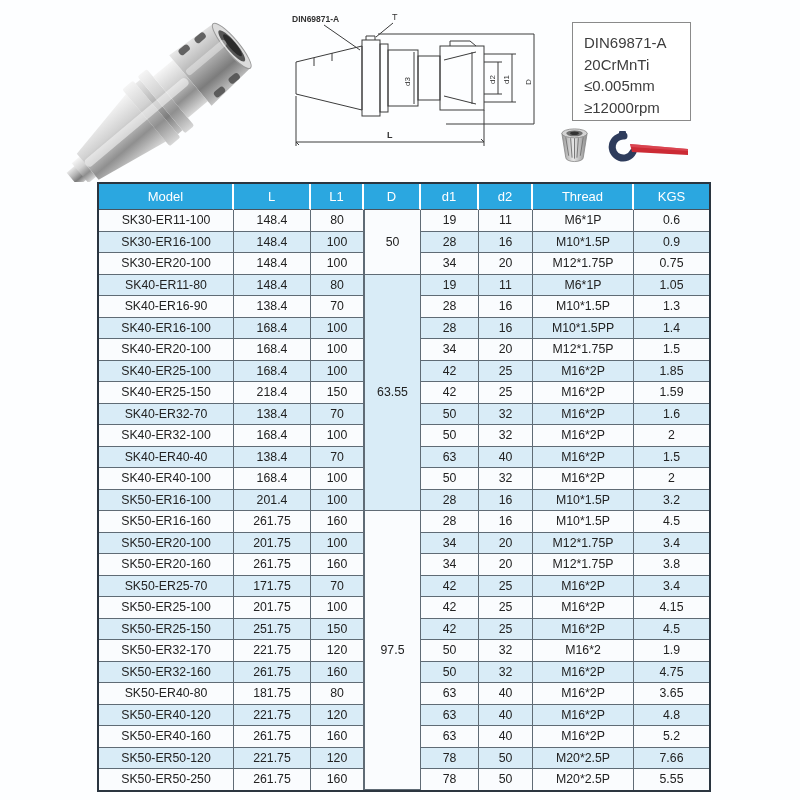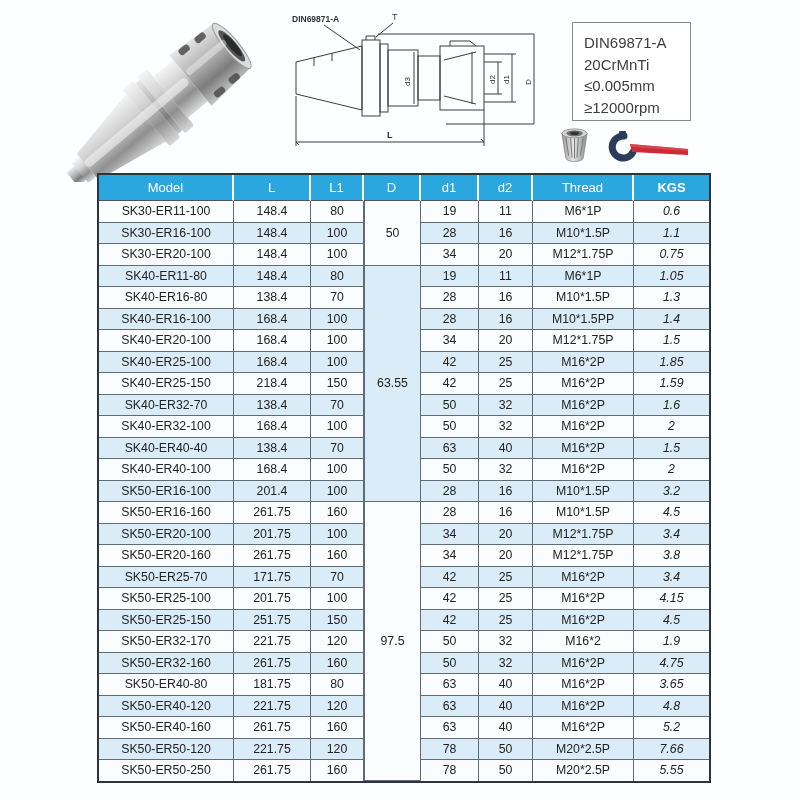--- a/index.html
+++ b/index.html
@@ -16,37 +16,37 @@
   .infobox{
     position:absolute;left:572px;top:22px;width:119px;height:99px;
     border:1px solid #8a8a8a;background:#ffffff;box-sizing:border-box;
     padding:9px 0 0 11px;font-size:15px;color:#3d3d3d;line-height:21.5px;
   }
   .collet{position:absolute;left:557px;top:125px;width:35px;height:42px;}
   .wrench{position:absolute;left:599px;top:127px;width:94px;height:40px;}
 
   
   table.spec{
-    position:absolute;left:97px;top:173px;width:610px;
+    position:absolute;left:97px;top:182px;width:610px;
     border-collapse:separate;border-spacing:0;table-layout:fixed;
     border:2px solid #2a3540;background:#a21caf;
   }
   table.spec th{
     background:#2ba7e0;color:#ffffff;font-weight:normal;font-size:13px;
     height:25px;padding:0;text-align:center;
     border-right:2px solid #ffffff;border-bottom:1px solid #49545e;
   }
-  table.spec th:last-child{border-right:none;font-weight:bold;}
+  table.spec th:last-child{border-right:none;}
   table.spec td{
     height:20.5px;padding:0;text-align:center;vertical-align:middle;
     font-size:12.3px;color:#222222;
     border-right:1px solid #5f6b75;border-bottom:1px solid #5f6b75;
     white-space:nowrap;overflow:hidden;
   }
-  table.spec td:last-child{border-right:none;font-style:italic;}
+  table.spec td:last-child{border-right:none;}
   table.spec tr:last-child td{border-bottom:none;}
   table.spec tr.ra td{background:#fafcfe;}
   table.spec tr.rb td{background:#d9ecf7;}
   table.spec td.dcell{background:#cfe7f4;border-left:1px solid #5f6b75;}
 
   .dwg-line{stroke:#3c3c3c;stroke-width:1;fill:none;}
   .dwg-text{font-size:9px;fill:#333;}
 </style>
 </head>
 <body>
@@ -188,21 +188,21 @@
           <td>M6*1P</td>
           <td>0.6</td>
         </tr>
         <tr class="rb">
           <td>SK30-ER16-100</td>
           <td>148.4</td>
           <td>100</td>
           <td>28</td>
           <td>16</td>
           <td>M10*1.5P</td>
-          <td>1.1</td>
+          <td>0.9</td>
         </tr>
         <tr class="ra">
           <td>SK30-ER20-100</td>
           <td>148.4</td>
           <td>100</td>
           <td>34</td>
           <td>20</td>
           <td>M12*1.75P</td>
           <td>0.75</td>
         </tr>
@@ -210,21 +210,21 @@
           <td>SK40-ER11-80</td>
           <td>148.4</td>
           <td>80</td>
           <td class="dcell" rowspan="11">63.55</td>
           <td>19</td>
           <td>11</td>
           <td>M6*1P</td>
           <td>1.05</td>
         </tr>
         <tr class="ra">
-          <td>SK40-ER16-80</td>
+          <td>SK40-ER16-90</td>
           <td>138.4</td>
           <td>70</td>
           <td>28</td>
           <td>16</td>
           <td>M10*1.5P</td>
           <td>1.3</td>
         </tr>
         <tr class="rb">
           <td>SK40-ER16-100</td>
           <td>168.4</td>

